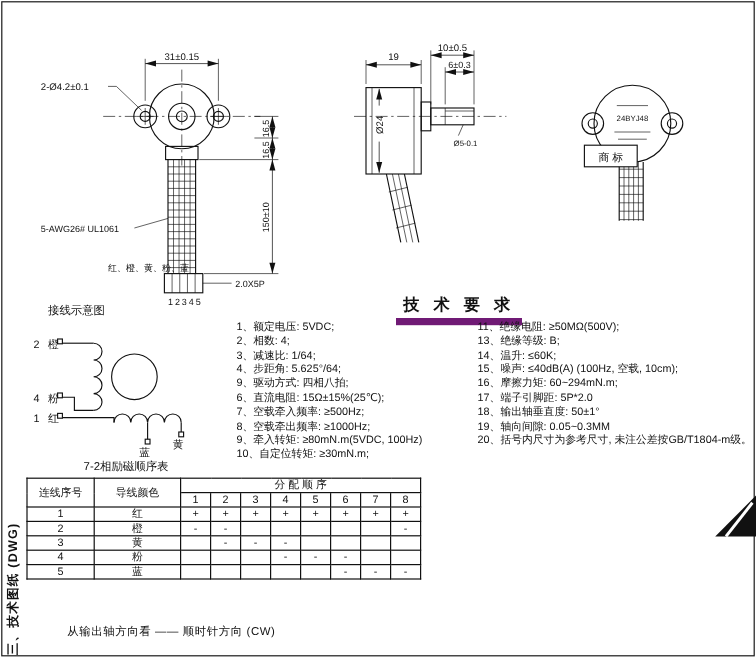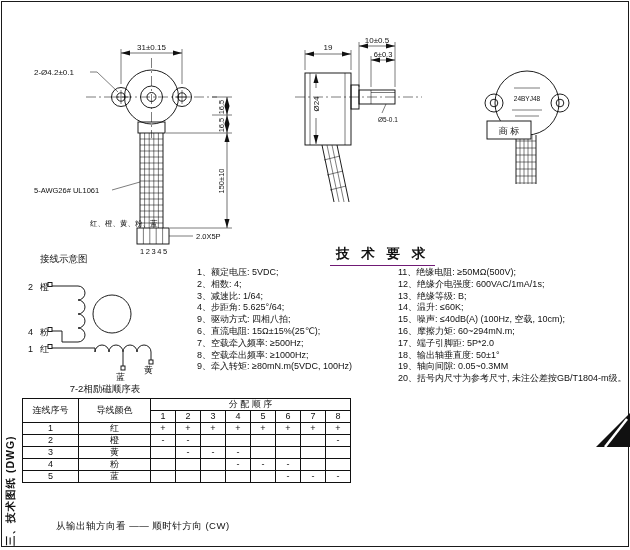--- a/index.html
+++ b/index.html
@@ -17,21 +17,21 @@
   #dwg text.sm{font-size:7.5px;}
   #dwg text.xs{font-size:6.5px;}
   #dwg text.lbl{font-size:9px;}
   #dwg .thin{stroke-width:0.55;}
   #dwg .cl{stroke-width:0.55;stroke-dasharray:10 3 2 3;}
   #dwg .dim{stroke-width:0.6;marker-start:url(#arr);marker-end:url(#arr);}
   #dwg .dim1{stroke-width:0.6;marker-end:url(#arr);}
   
   .wiring-title{position:absolute;left:40px;top:253px;font-size:9.5px;}
   .req-title{position:absolute;left:330px;top:245px;font-size:13.5px;font-weight:bold;
-    letter-spacing:4px;border-bottom:1px solid #701a75;padding:0 6px 2px 6px;}
+    letter-spacing:4px;border-bottom:6px solid #701a75;padding:0 6px 2px 6px;}
   .req-col{position:absolute;top:268px;font-size:9px;line-height:1;}
   .req-left{left:197px;width:184px;}
   .req-right{left:398px;width:230px;}
   .req-line{margin:0 0 2.9px 0;line-height:8.9px;}
   .tbl-title{position:absolute;left:30px;top:383px;width:150px;text-align:center;font-size:9.5px;}
   table.seq{position:absolute;left:22px;top:398px;border-collapse:collapse;table-layout:fixed;font-size:9px;}
   table.seq td{border:1px solid #111;text-align:center;padding:0;height:11px;line-height:11px;overflow:hidden;}
   col.c1{width:56px;} col.c2{width:72px;} col.c3{width:25px;}
   .tbl-footer{position:absolute;left:56px;top:488px;font-size:9.5px;letter-spacing:0.5px;margin-top:32px;}
   .side-label{position:absolute;left:4px;top:546px;transform:rotate(-90deg);transform-origin:0 0;
@@ -163,24 +163,24 @@
 <div class="req-col req-left">
     <div class="req-line">1、额定电压: 5VDC;</div>
     <div class="req-line">2、相数: 4;</div>
     <div class="req-line">3、减速比: 1/64;</div>
     <div class="req-line">4、步距角: 5.625°/64;</div>
     <div class="req-line">9、驱动方式: 四相八拍;</div>
     <div class="req-line">6、直流电阻: 15Ω±15%(25℃);</div>
     <div class="req-line">7、空载牵入频率: ≥500Hz;</div>
     <div class="req-line">8、空载牵出频率: ≥1000Hz;</div>
     <div class="req-line">9、牵入转矩: ≥80mN.m(5VDC, 100Hz)</div>
+    <div class="req-line">10、自定位转矩: ≥30mN.m;</div>
   </div>
 <div class="req-col req-right">
     <div class="req-line">11、绝缘电阻: ≥50MΩ(500V);</div>
-    <div class="req-line">12、绝缘介电强度: 600VAC/1mA/1s;</div>
     <div class="req-line">13、绝缘等级: B;</div>
     <div class="req-line">14、温升: ≤60K;</div>
     <div class="req-line">15、噪声: ≤40dB(A) (100Hz, 空载, 10cm);</div>
     <div class="req-line">16、摩擦力矩: 60~294mN.m;</div>
     <div class="req-line">17、端子引脚距: 5P*2.0</div>
     <div class="req-line">18、输出轴垂直度: 50±1°</div>
     <div class="req-line">19、轴向间隙: 0.05~0.3MM</div>
     <div class="req-line">20、括号内尺寸为参考尺寸, 未注公差按GB/T1804-m级。</div>
   </div>
 

